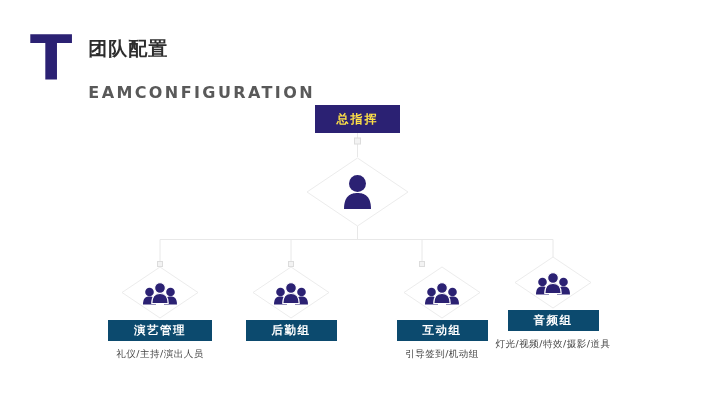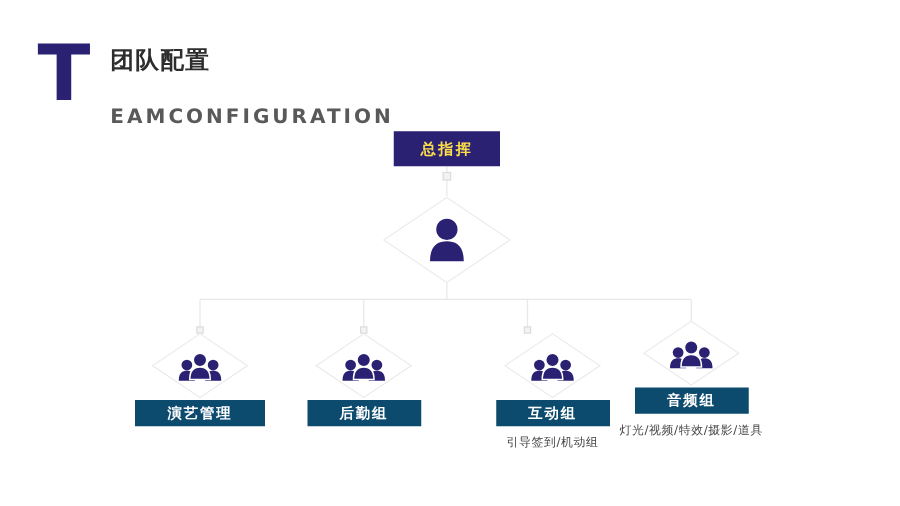--- a/index.html
+++ b/index.html
@@ -91,20 +91,21 @@
             <circle cx="0" cy="-5.5" r="4.3"></circle>
             <path d="M -6.5,7 C -6.5,0.5 -3.5,-1 0,-1 C 3.5,-1 6.5,0.5 6.5,7 Z"></path>
           </g>
         <g stroke="#ffffff" stroke-width="1.2">
             <circle cx="0" cy="-7" r="5.4"></circle>
             <path d="M -8.2,8.5 C -8.2,0 -4.2,-1.5 0,-1.5 C 4.2,-1.5 8.2,0 8.2,8.5 Z"></path>
           </g>
       </g>
     </svg>
     <span class="group-label">演艺管理</span>
+    <div class="group-desc">礼仪/主持/演出人员</div>
   </div>
 
   <div class="group" style="left:226px;top:266px;">
     <svg class="diamond" width="78" height="53" viewBox="0 0 78 53" xmlns="http://www.w3.org/2000/svg">
       <polygon points="39,1 77,26.5 39,52 1,26.5" fill="#ffffff" stroke="#ececec" stroke-width="1"></polygon>
       <g fill="#2b2173" transform="translate(39,29)">
         <g transform="translate(-10.5,2.5)">
             <circle cx="0" cy="-5.5" r="4.3"></circle>
             <path d="M -6.5,7 C -6.5,0.5 -3.5,-1 0,-1 C 3.5,-1 6.5,0.5 6.5,7 Z"></path>
           </g>

